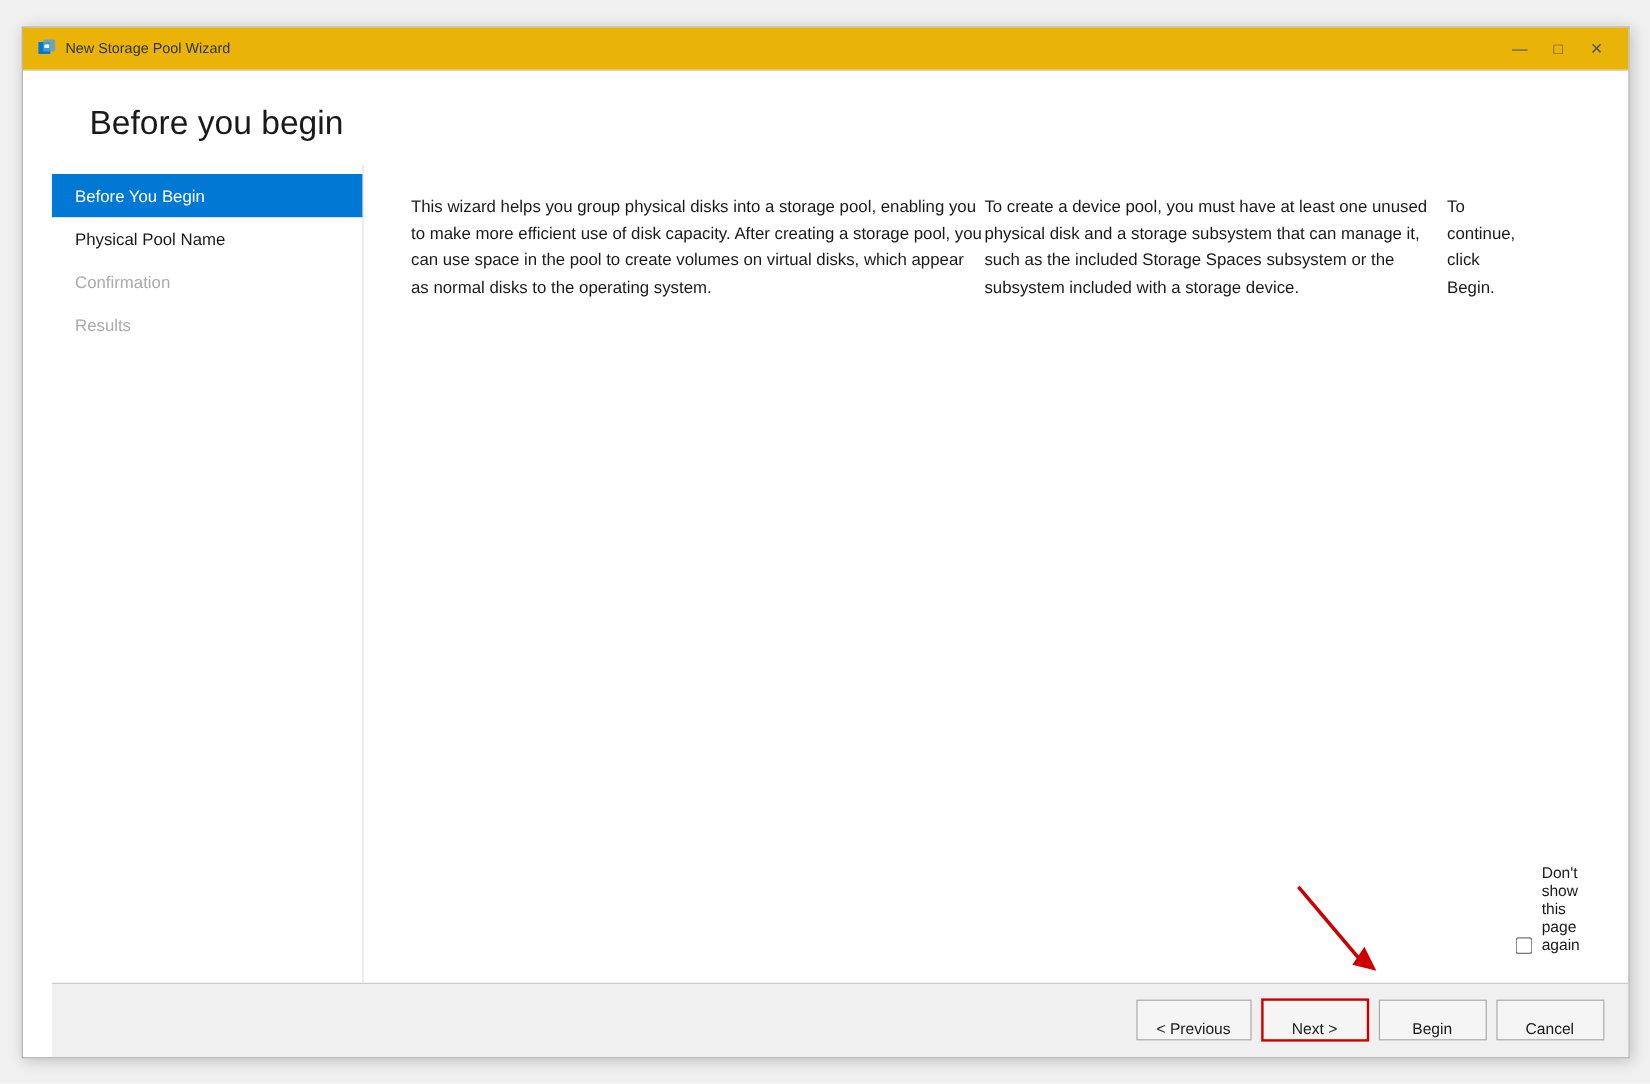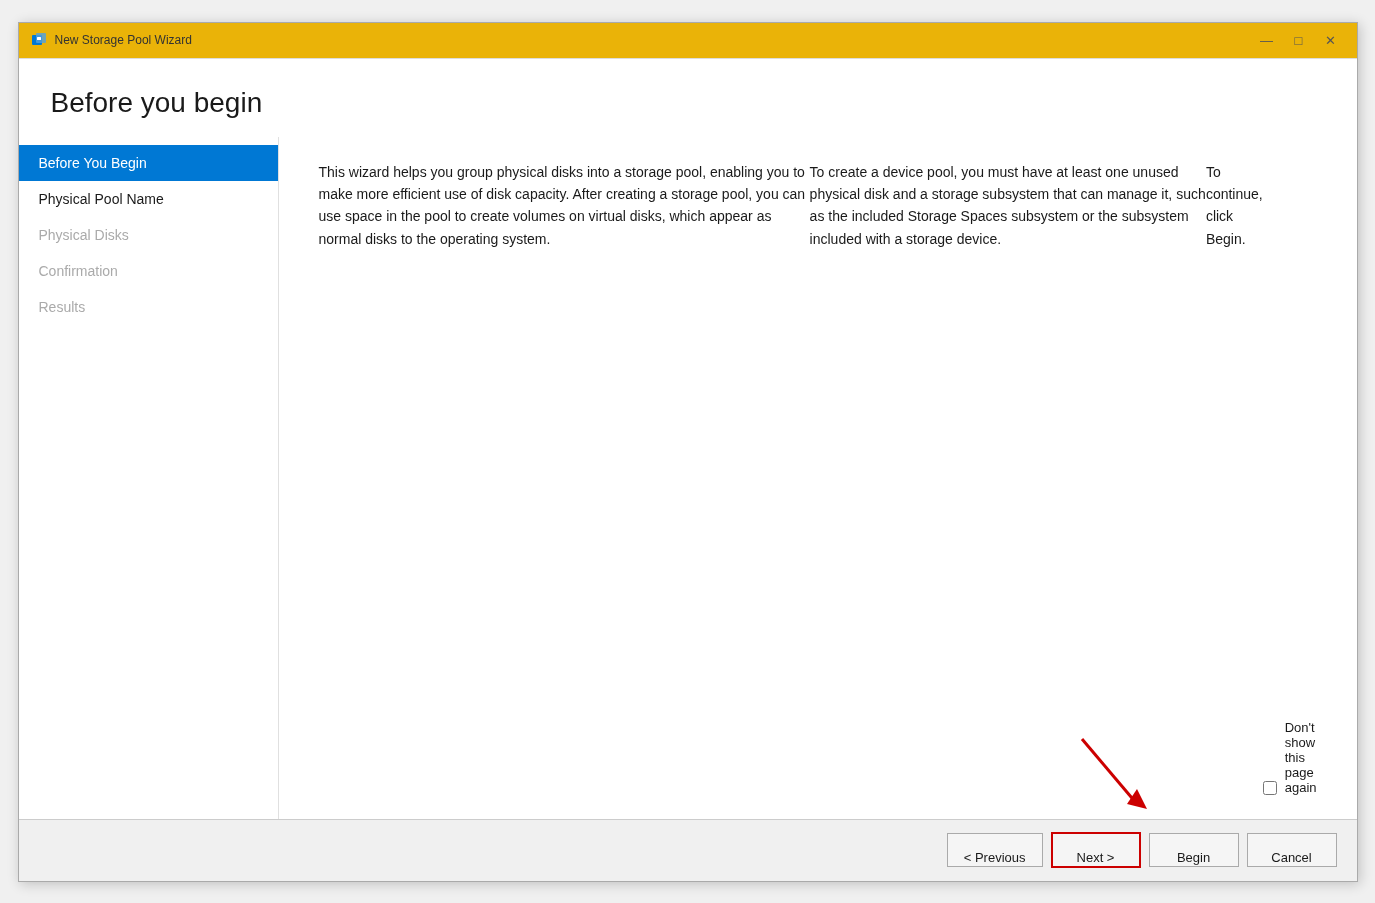--- a/index.html
+++ b/index.html
@@ -162,20 +162,21 @@
       width: 80px;
       height: 80px;
       pointer-events: none;
     }
 
     .window-content {
       display: flex;
       flex-direction: column;
       flex: 1;
       overflow: hidden;
+      margin-left: 24px;
     }
   </style>
 </head>
 <body>
 
 <div class="window">
 
   <div class="title-bar">
     <div class="title-bar-icon">
       <svg width="16" height="16" viewBox="0 0 16 16">
@@ -201,23 +202,20 @@
     <div class="main-body">
 
       <div class="sidebar">
         <div class="sidebar-item active">
           <span>Before You Begin</span>
         </div>
         <div class="sidebar-item enabled">
           <span>Physical Pool Name</span>
         </div>
         <div class="sidebar-item disabled">
-          <span>Physical Disks</span>
-        </div>
-        <div class="sidebar-item disabled">
           <span>Confirmation</span>
         </div>
         <div class="sidebar-item disabled">
           <span>Results</span>
         </div>
       </div>
 
       <div class="detail-pane">
         <p>This wizard helps you group physical disks into a storage pool, enabling you to make more efficient use of disk capacity. After creating a storage pool, you can use space in the pool to create volumes on virtual disks, which appear as normal disks to the operating system.</p>
         <p>To create a device pool, you must have at least one unused physical disk and a storage subsystem that can manage it, such as the included Storage Spaces subsystem or the subsystem included with a storage device.</p>

